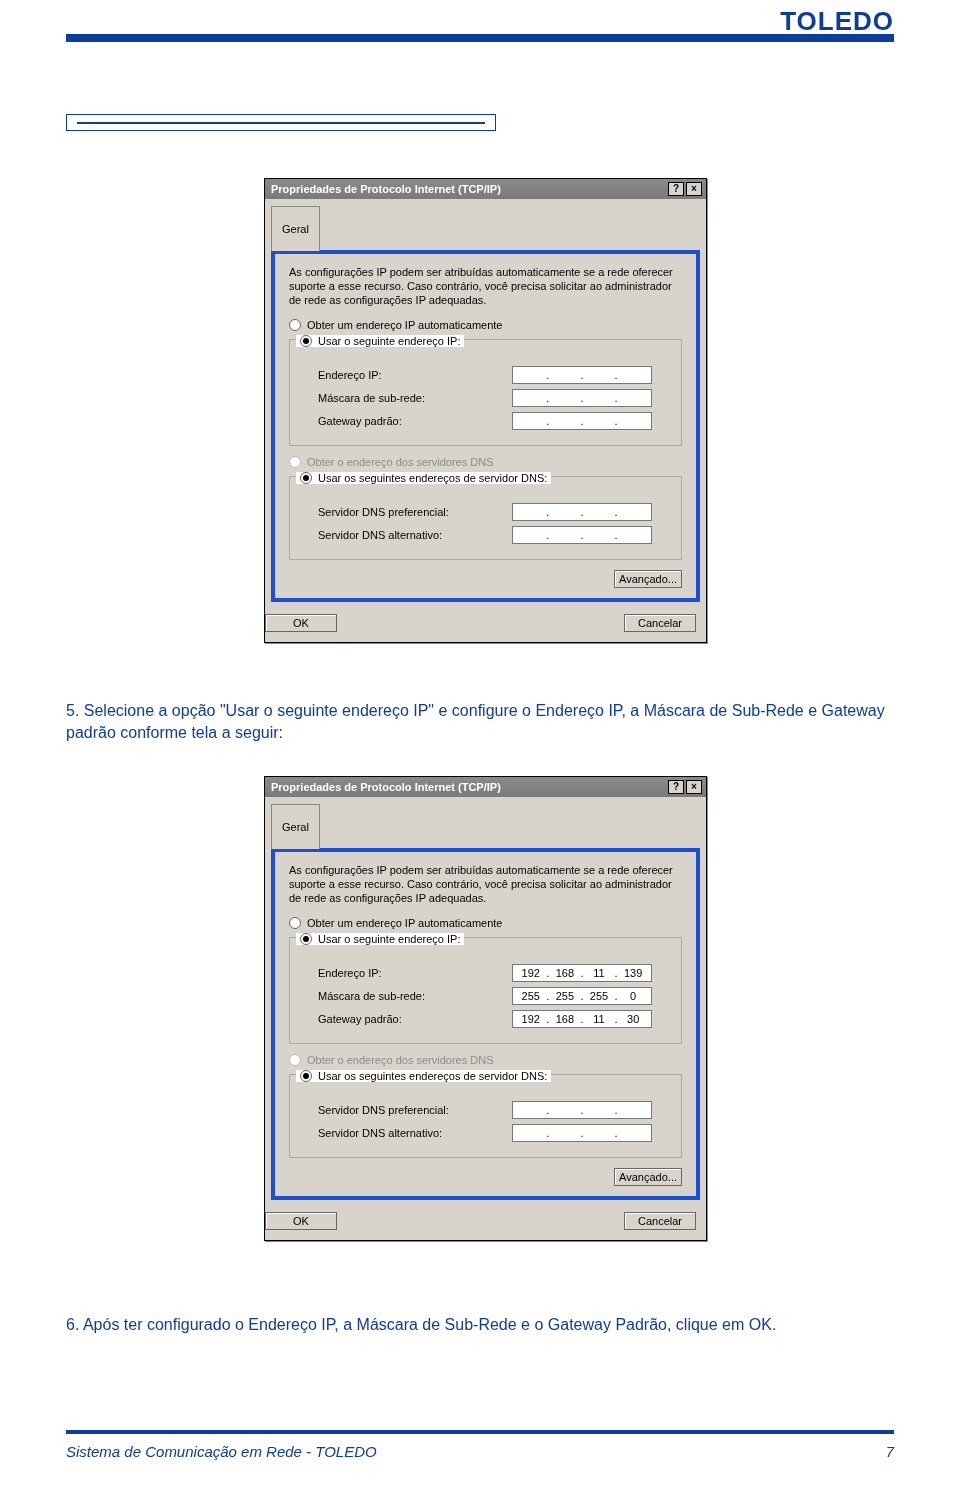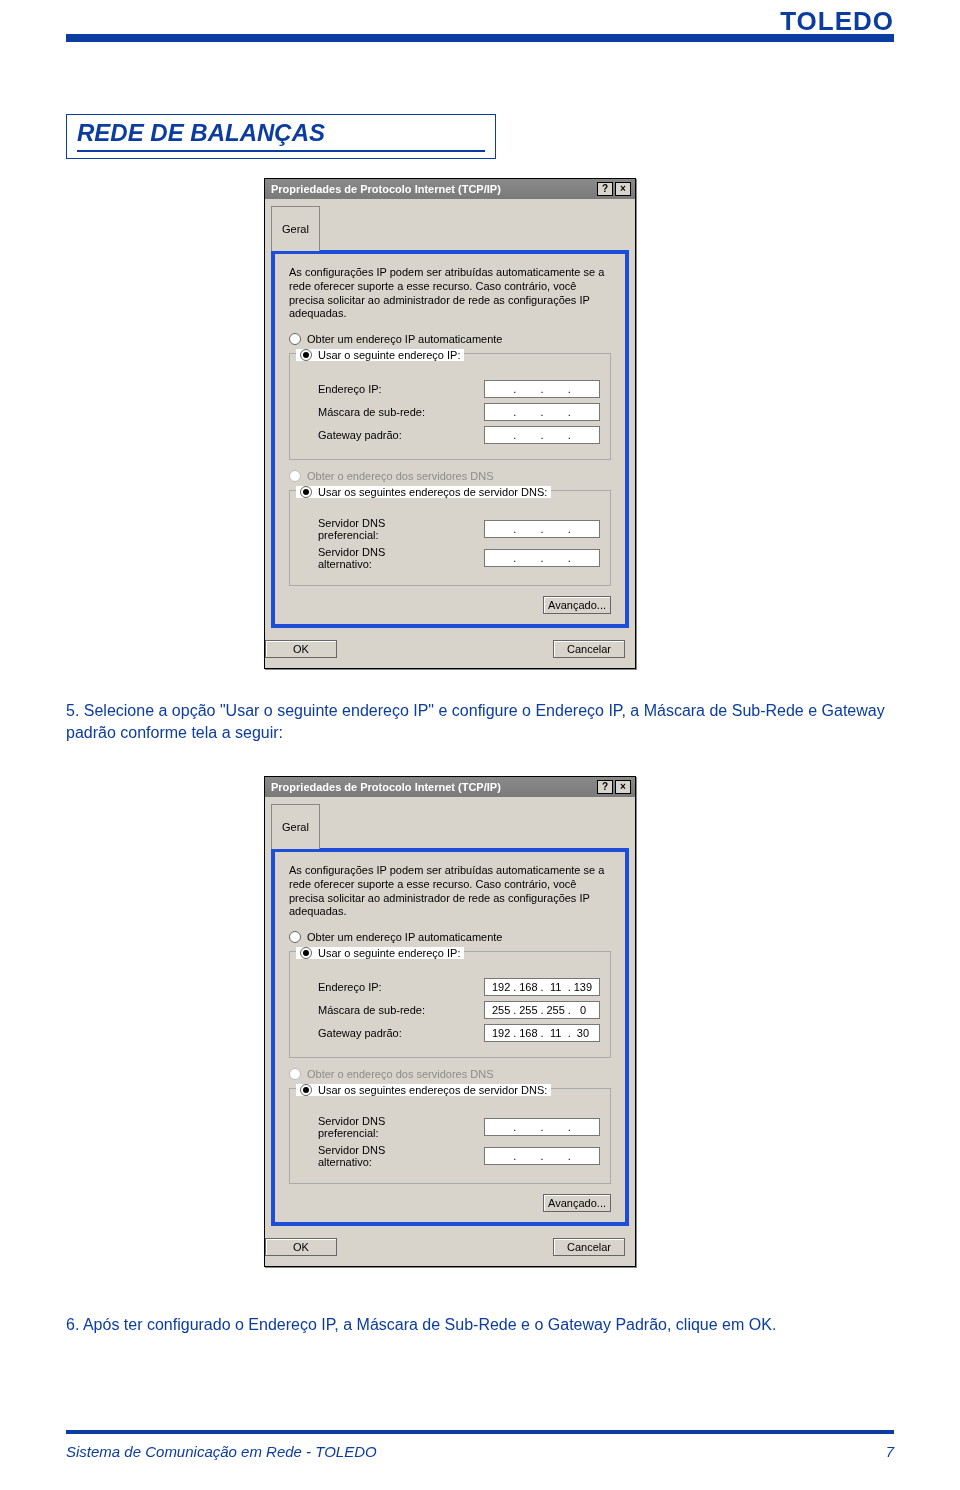--- a/index.html
+++ b/index.html
@@ -9,21 +9,21 @@
   .section-title-box { position: absolute; top: 114px; left: 66px; width: 430px; border: 1px solid #0b3ca0; background: #fff; padding: 4px 10px 6px; }
   .section-title-underline { height: 2px; background: #0b3ca0; margin-top: 3px; }
   .section-title { color: #0b3ca0; font-weight: 900; font-style: italic; font-size: 24px; }
   .body-text { color: #0b3ca0; font-size: 16px; line-height: 1.35; }
   .step5 { position: absolute; top: 700px; left: 66px; right: 66px; }
   .step6 { position: absolute; top: 1314px; left: 66px; right: 66px; }
   .footer-line { position: absolute; bottom: 56px; left: 66px; right: 66px; height: 4px; background: #0b3ca0; }
   .footer-text { position: absolute; bottom: 30px; left: 66px; right: 66px; display: flex; justify-content: space-between; color: #0b3ca0; font-size: 15px; font-style: italic; }
 
   
-  .dialog { position: absolute; width: 372px; background: #d8d4cb; border: 1px solid #000; box-shadow: 1px 1px 0 #888; font-family: "Tahoma", Arial, sans-serif; font-size: 11px; color: #000; }
+  .dialog { position: absolute; width: 443px; background: #d8d4cb; border: 1px solid #000; box-shadow: 1px 1px 0 #888; font-family: "Tahoma", Arial, sans-serif; font-size: 11px; color: #000; }
   .dialog1 { top: 178px; left: 264px; }
   .dialog2 { top: 776px; left: 264px; }
   .titlebar { display: flex; align-items: center; justify-content: space-between; background: linear-gradient(#8a8a8a,#7a7a7a); color: #fff; font-weight: bold; padding: 3px 4px 3px 6px; font-size: 11px; }
   .titlebar .btns { display: flex; gap: 2px; }
   .tb-btn { width: 16px; height: 14px; background: #d8d4cb; border: 1px solid #000; display: flex; align-items: center; justify-content: center; font-size: 10px; font-weight: bold; line-height: 1; color: #000; }
   .tabrow { margin: 6px 6px 0 6px; display: flex; }
   .tab { background: #d8d4cb; border: 1px solid #888; border-bottom: none; padding: 16px 10px; font-size: 11px; position: relative; top: 1px; }
   .panel { margin: 0 6px 6px 6px; border: 4px solid #1d4ed8; background: #d8d4cb; padding: 12px 14px 10px 14px; }
   .helptext { font-size: 11px; line-height: 1.25; margin-bottom: 12px; }
   .groupbox { border: 1px solid #aaa; margin-top: 8px; padding: 8px 10px 10px 10px; position: relative; }
@@ -42,21 +42,20 @@
   .dlg-footer { display: flex; justify-content: space-between; gap: 8px; padding: 6px 10px 10px 0; }
   .legend-inset { position: relative; top: -14px; left: -4px; background: #ffffff; padding: 0 4px; display: inline-flex; align-items: center; gap: 6px; }
 </style>
 </head>
 <body>
 
 <div class="logo">TOLEDO</div>
 <div class="header-bar"></div>
 
 <div class="section-title-box">
-  <span class="section-title">REDE DE BALANÇAS</span>
   <div class="section-title-underline"></div>
 </div>
 
 <div class="dialog dialog1">
   <div class="titlebar">
     <span>Propriedades de Protocolo Internet (TCP/IP)</span>
     <div class="btns">
       <div class="tb-btn">?</div>
       <div class="tb-btn">×</div>
     </div>

